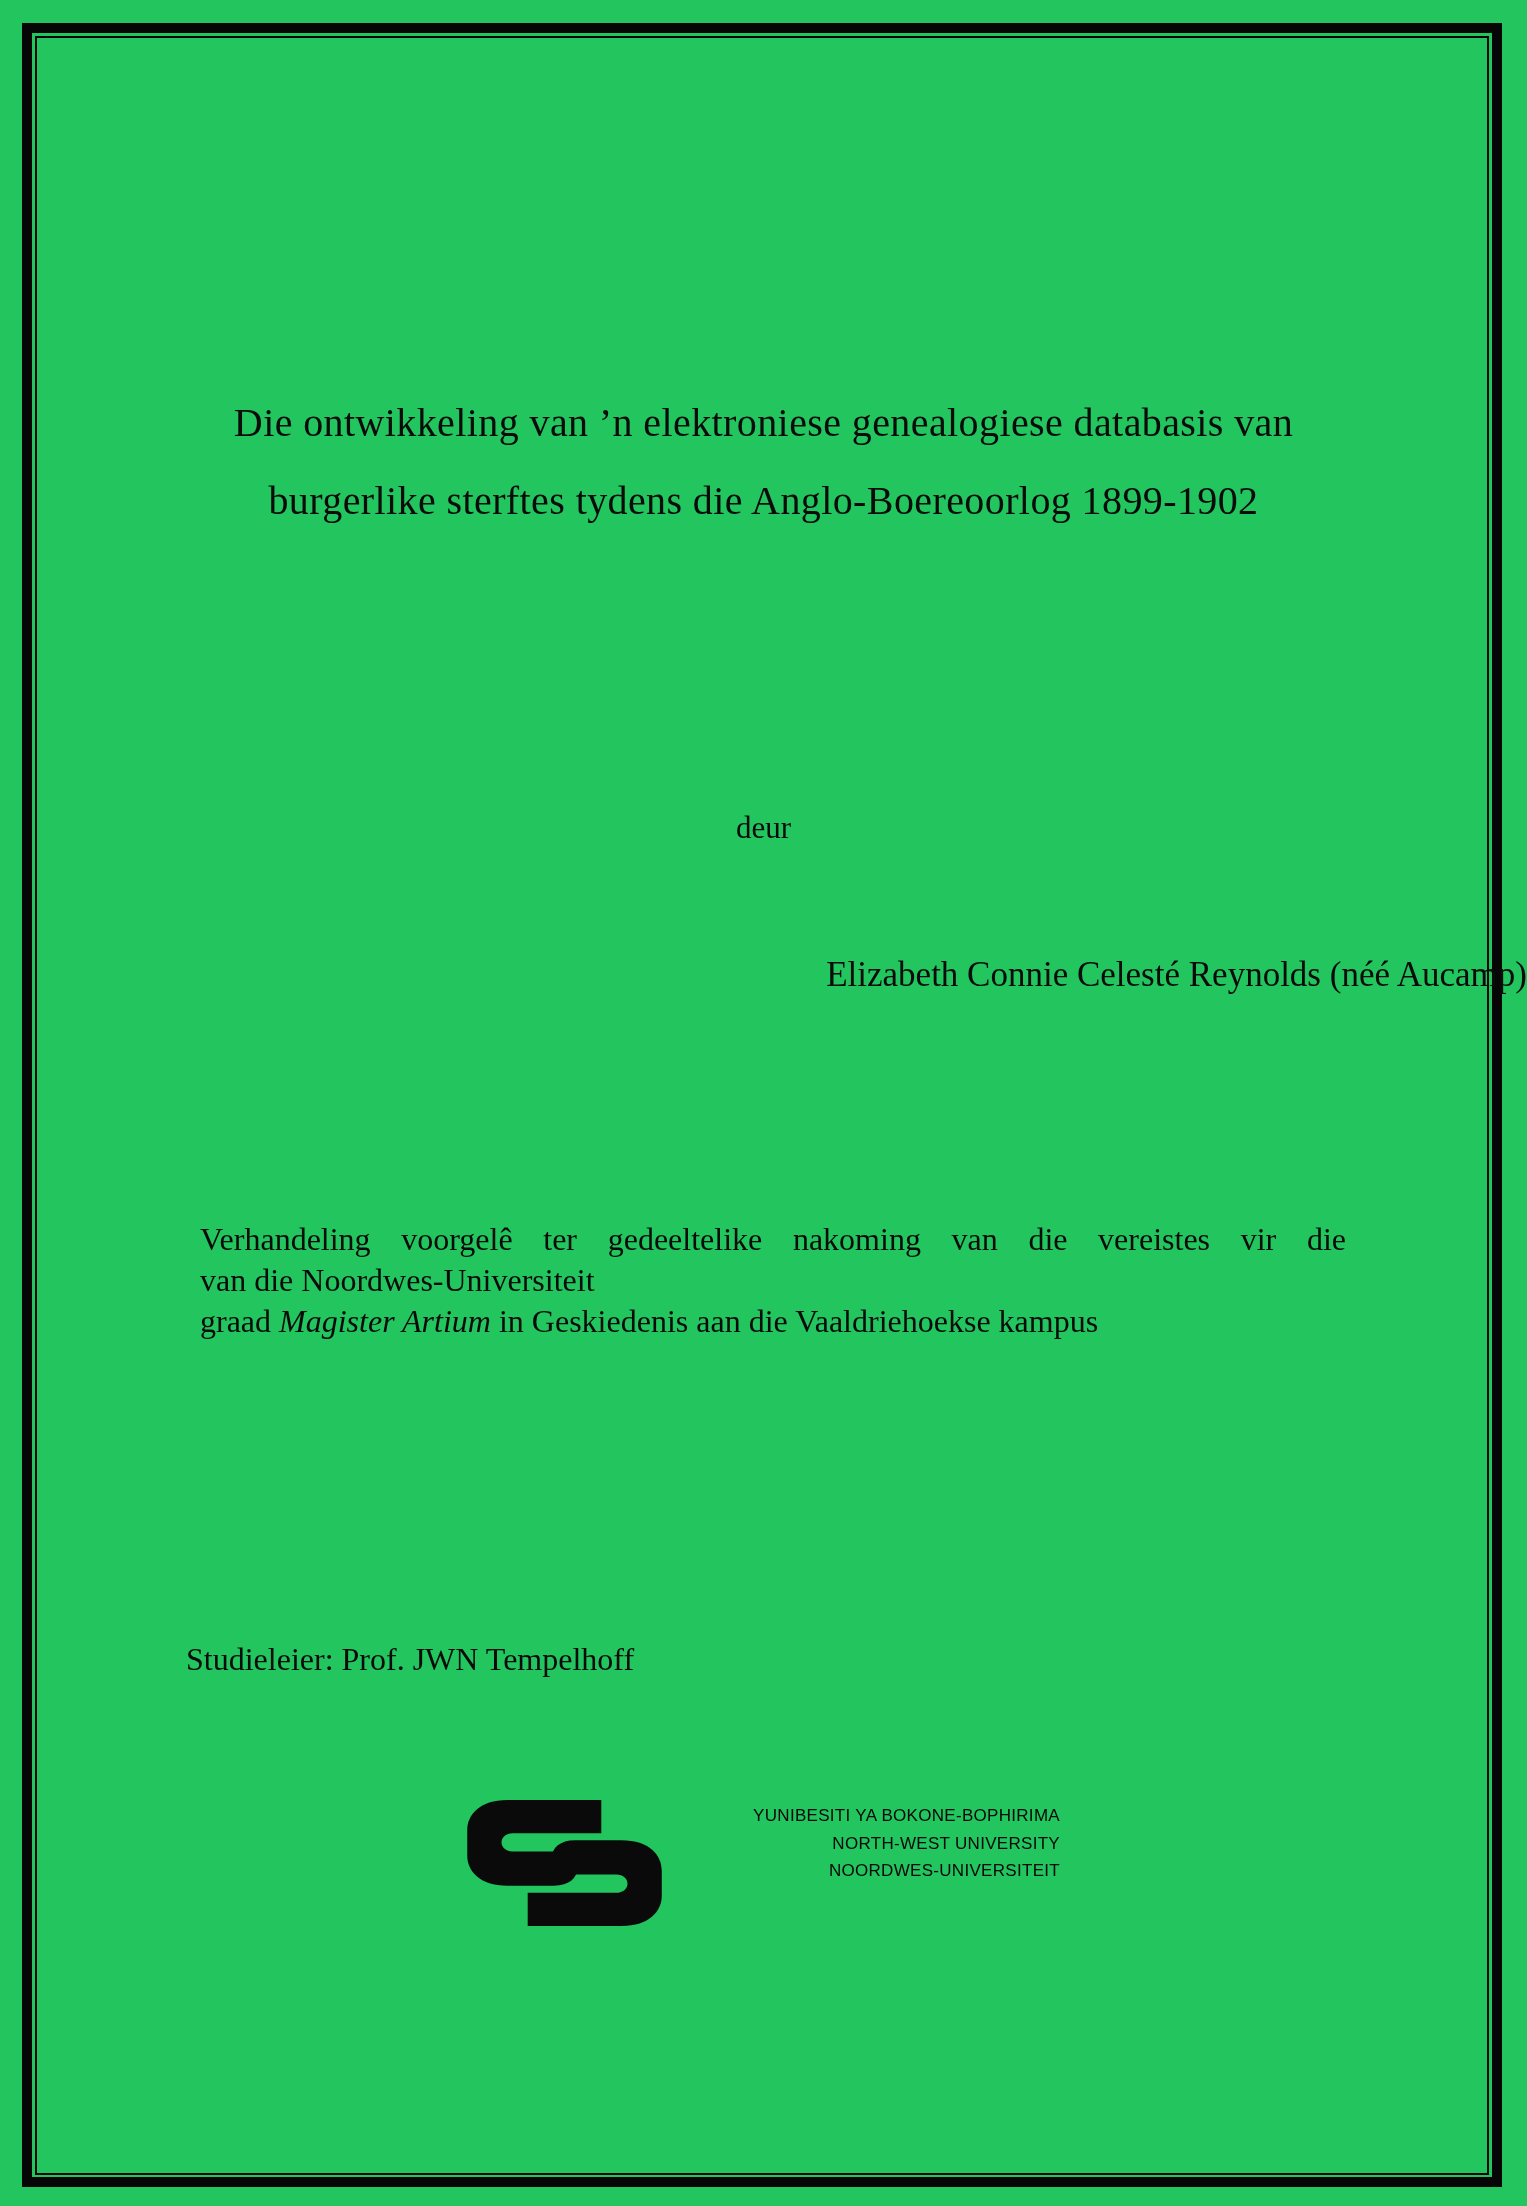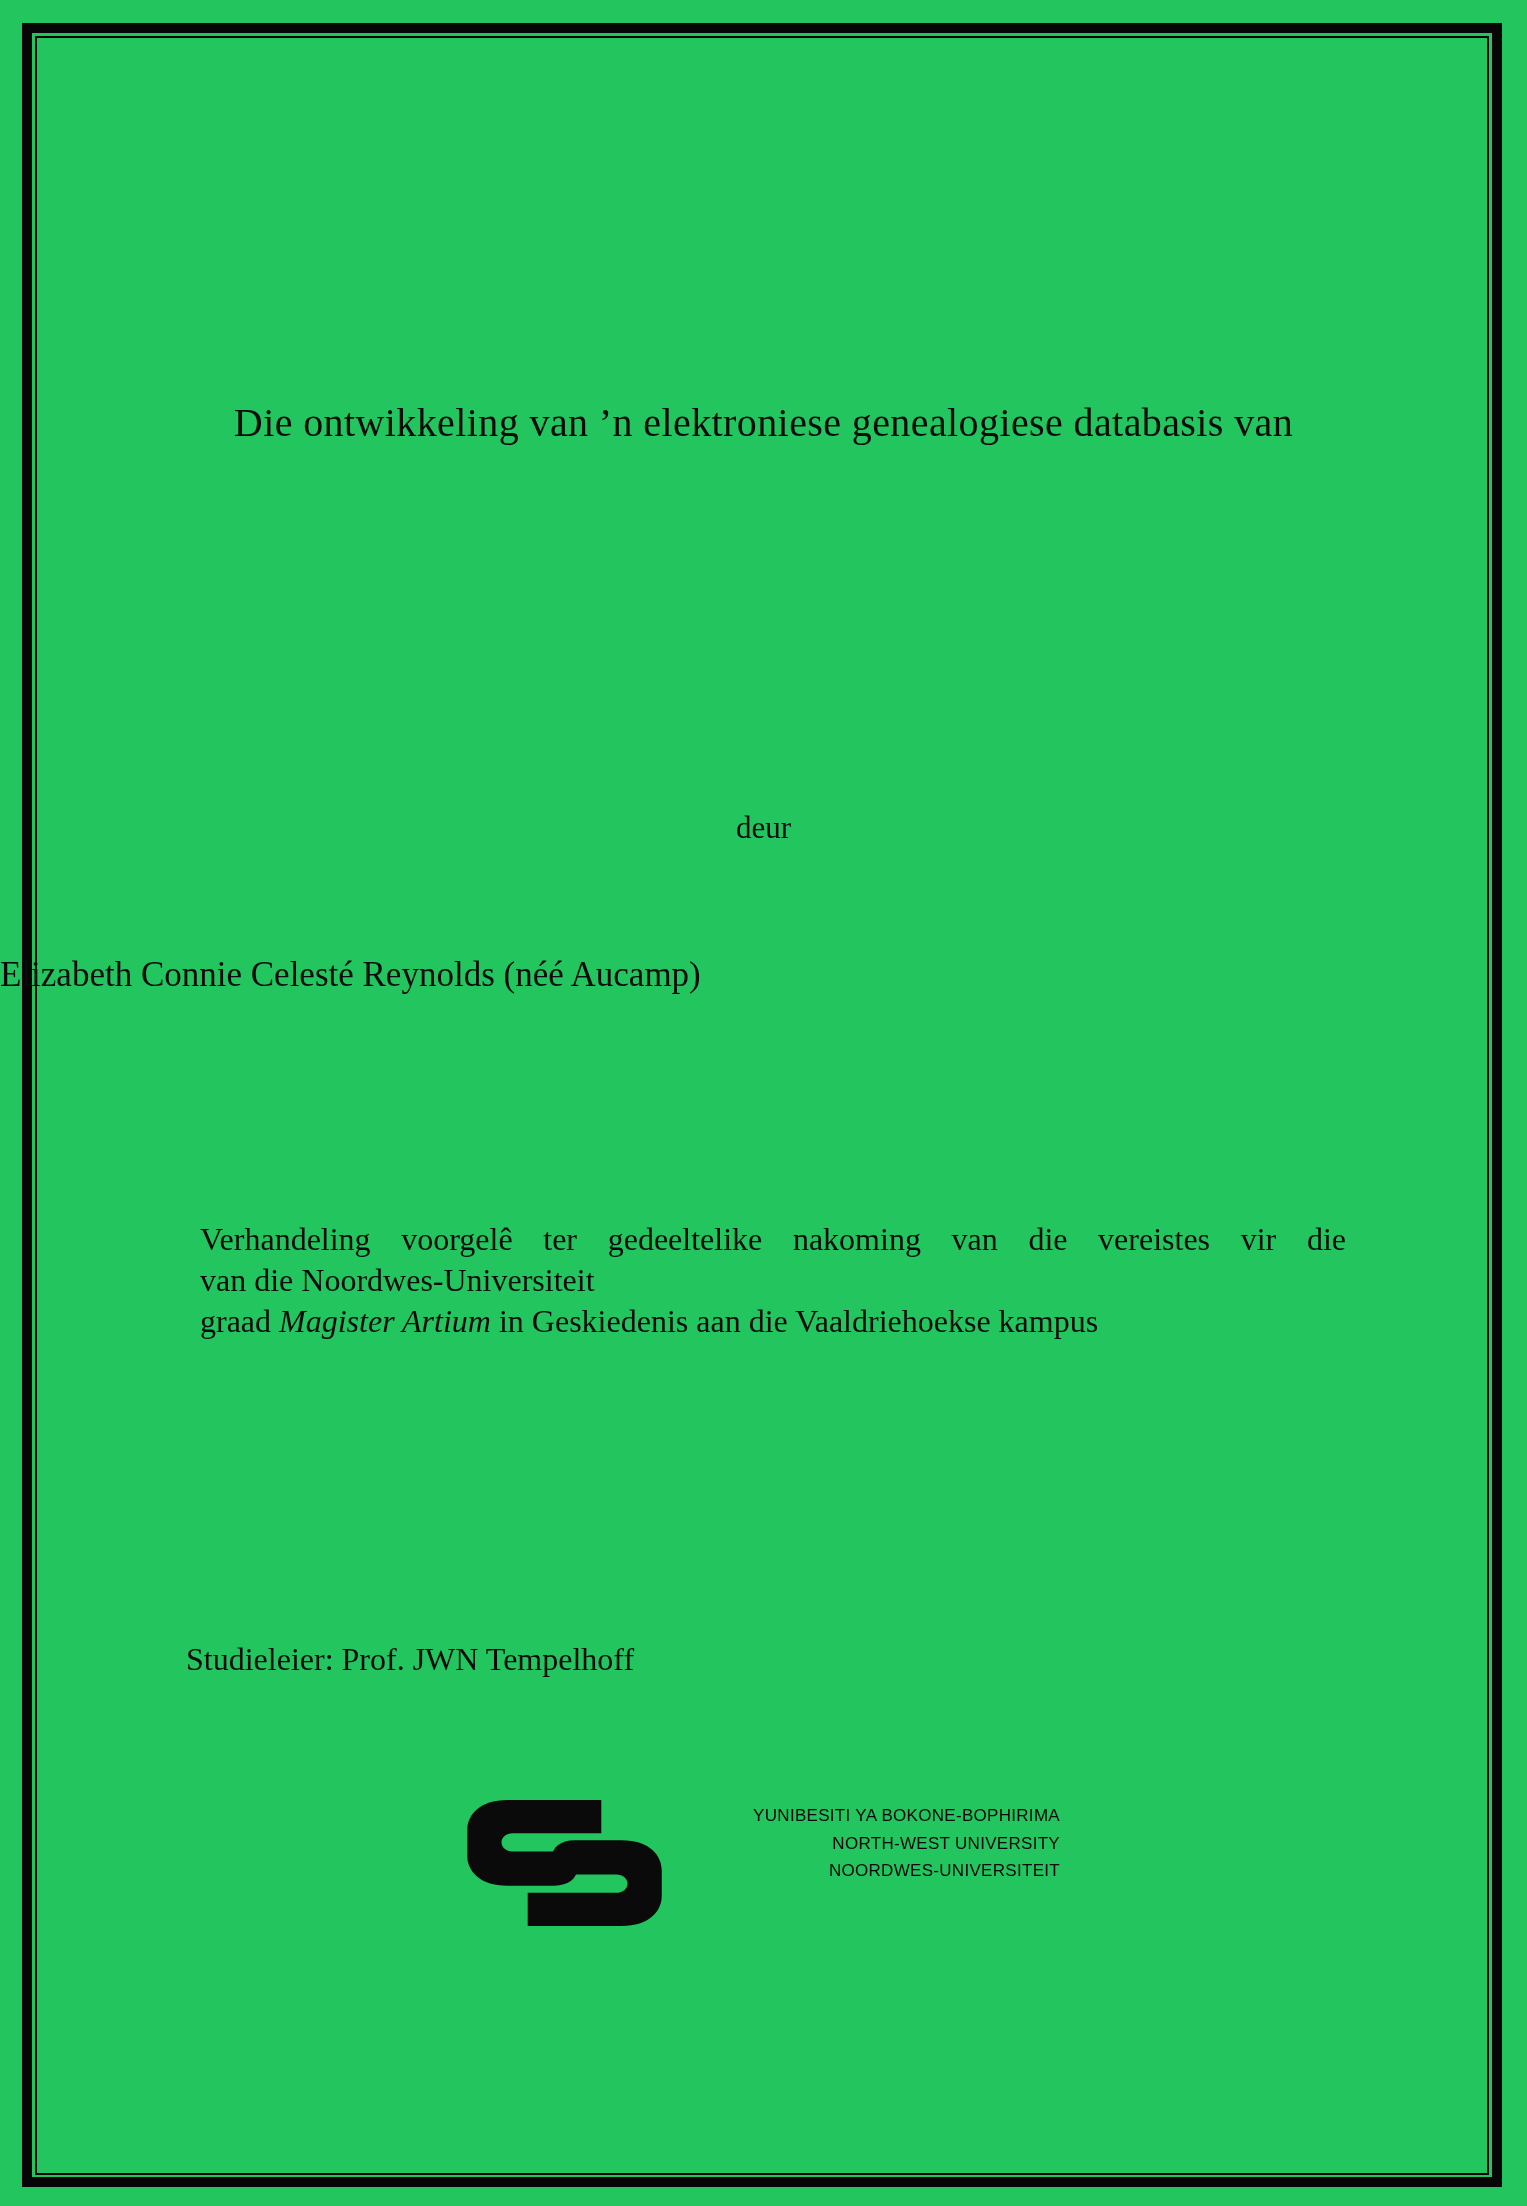--- a/index.html
+++ b/index.html
@@ -23,21 +23,21 @@
     position:absolute;left:95px;right:95px;top:384px;
     text-align:center;
     font-size:40px;line-height:78px;letter-spacing:0.4px;
   }
   .byline{
     position:absolute;left:0;right:0;top:810px;
     text-align:center;font-size:31px;line-height:36px;
   }
   .author{
     position:absolute;left:0;right:0;top:954px;
-    text-align:left;font-size:35px;line-height:42px;
+    text-align:right;font-size:35px;line-height:42px;
   }
   .statement{
     position:absolute;left:200px;width:1146px;top:1219px;
     font-size:32px;line-height:41px;
   }
   .st-justify{text-align:justify;text-align-last:justify;}
   .em{font-style:italic;}
   .supervisor{
     position:absolute;left:186px;top:1636px;
     font-size:32px;line-height:47px;text-align:right;
@@ -57,20 +57,21 @@
 </head>
 <body>
 
 <div class="page">
 
   <div class="frame-outer"></div>
   <div class="frame-inner"></div>
 
   <div class="title">
     <div>Die ontwikkeling van ’n elektroniese genealogiese databasis van</div>
+    <div>burgerlike sterftes tydens die Anglo-Boereoorlog 1899-1902</div>
   </div>
 
   <div class="byline">deur</div>
 
   <div class="author">Elizabeth Connie Celesté Reynolds (néé Aucamp)</div>
 
   <div class="statement">
     <div class="st-justify">Verhandeling voorgelê ter gedeeltelike nakoming van die vereistes vir die</div>
     <div>van die Noordwes-Universiteit</div>
     <div><span>graad </span><span class="em">Magister Artium</span><span> in Geskiedenis aan die Vaaldriehoekse kampus</span></div>

